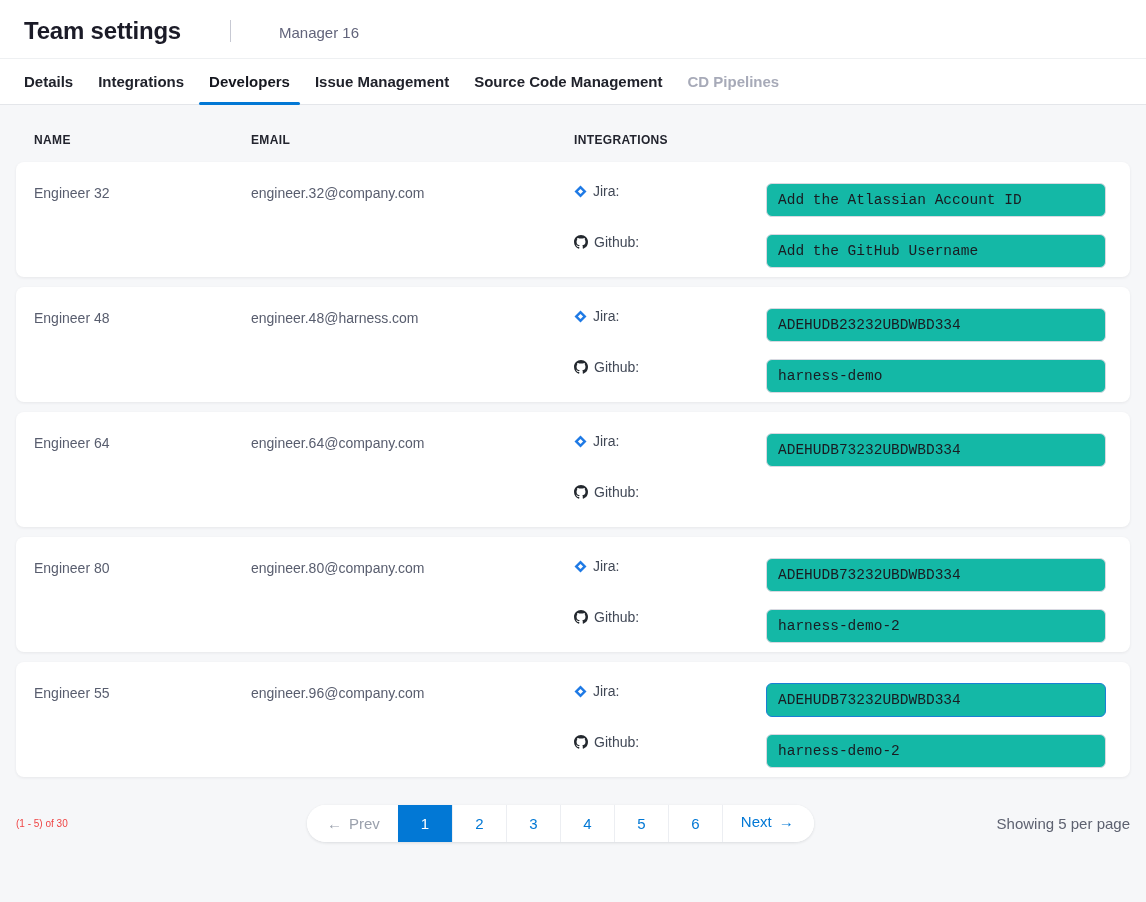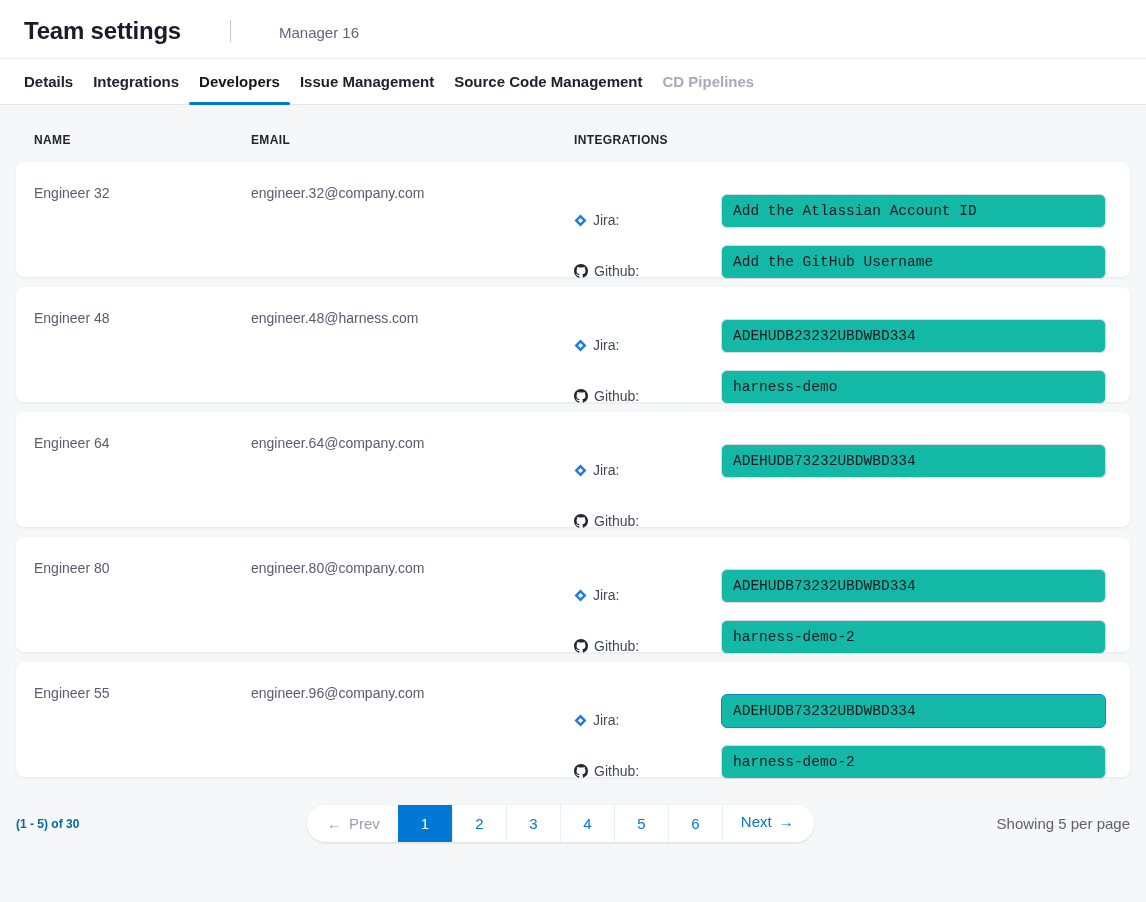--- a/index.html
+++ b/index.html
@@ -34,20 +34,21 @@
 
   
   .tabbar {
     background: #fff;
     border-top: 1px solid #eef0f2;
     border-bottom: 1px solid #e4e6ea;
     display: flex;
     align-items: stretch;
     padding: 0 14px;
     height: 47px;
+    gap: 5px;
   }
   .tab {
     background: none; border: none; cursor: pointer;
     font-family: inherit;
     font-size: 15px; font-weight: 600; color: #20222b;
     padding: 0 10px;
     display: flex; align-items: center;
     position: relative;
     white-space: nowrap;
   }
@@ -76,21 +77,21 @@
     background: #fff;
     border-radius: 8px;
     box-shadow: 0 1px 3px rgba(25,30,40,0.07);
     height: 115px;
     margin-bottom: 10px;
     padding: 21px 24px 0 18px;
     display: grid;
     grid-template-columns: 217px 323px 1fr;
   }
   .cell-name, .cell-email { font-size: 14px; color: #585d6e; padding-top: 2px; }
-  .int-line { display: flex; align-items: flex-end; height: 45px; margin-bottom: 6px; }
+  .int-line { display: flex; align-items: flex-start; height: 45px; margin-bottom: 6px; gap: 45px; }
   .int-label {
     width: 147px; flex: 0 0 147px;
     display: flex; align-items: center; gap: 6px;
     font-size: 14px; color: #414856;
   }
   .int-label svg { flex: 0 0 auto; }
   .int-input {
     flex: 1; height: 34px;
     border: 1px solid #d8d9e1;
     border-radius: 6px;
@@ -104,21 +105,21 @@
   .int-input::placeholder { color: #191c22; opacity: 1; }
   .int-input.focused { border: 1.5px solid #1a7fd4; }
 
   
   .pagination {
     display: flex; align-items: center;
     margin: 28px 0 0 0;
     position: relative;
     height: 37px;
   }
-  .range-label { font-size: 12px; font-weight: 700; color: #0369a1; }
+  .range-label { font-size: 10px; font-weight: 400; color: #ef4444; }
   .pager {
     position: absolute; left: 50%; top: 0;
     transform: translateX(-52.5%);
     display: flex; align-items: stretch;
     height: 37px;
     background: #fff;
     border-radius: 19px;
     box-shadow: 0 1px 3px rgba(25,30,40,0.12);
     overflow: hidden;
   }

